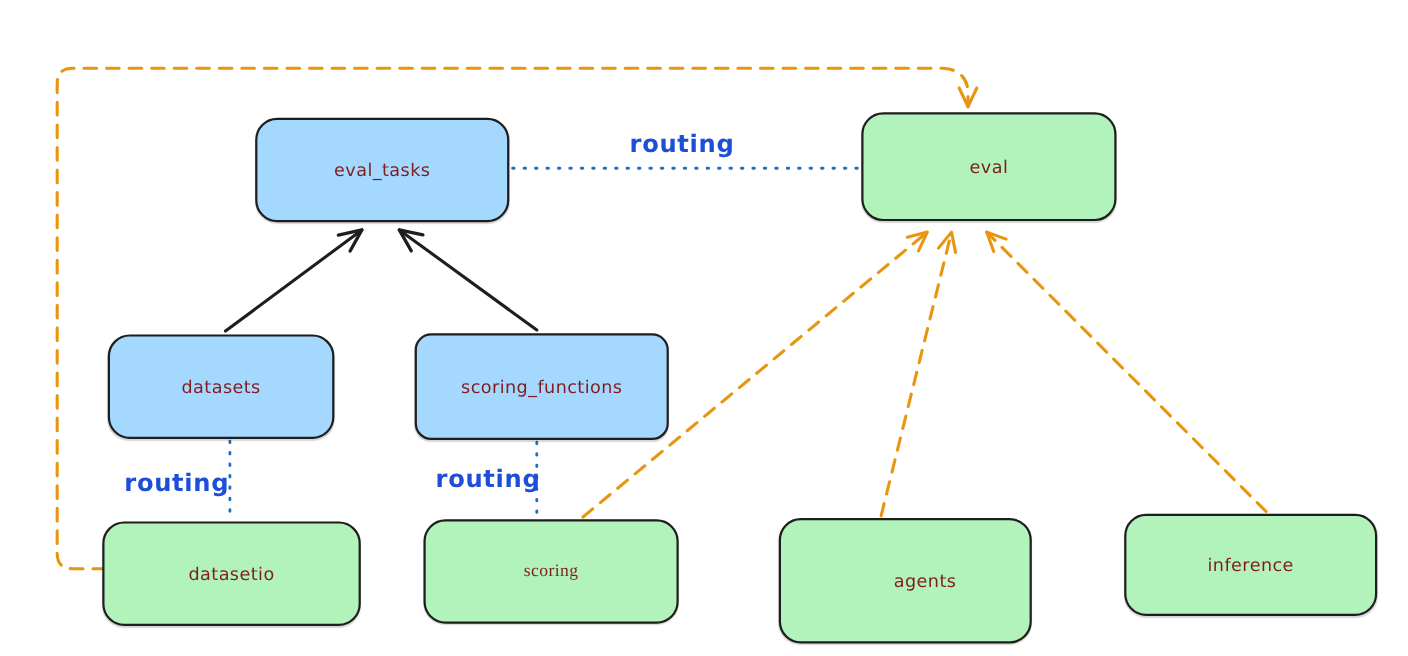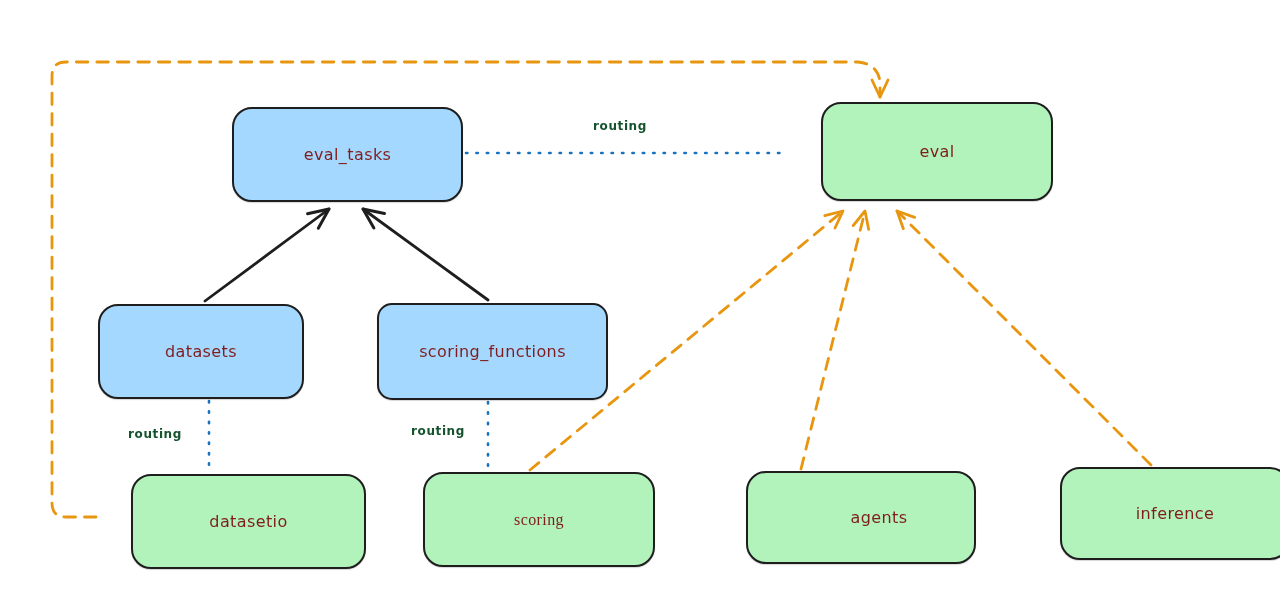--- a/index.html
+++ b/index.html
@@ -27,31 +27,31 @@
     position: absolute;
     box-sizing: border-box;
     border: 2.6px solid #1e1e1e;
     border-radius: 20px;
     display: flex;
     align-items: center;
     justify-content: center;
     box-shadow: 0 1px 1px rgba(30,30,30,0.18);
   }
   .node.blue  { background: #a5d8ff; }
-  .node.green { background: #b2f2bb; margin-left: 38px; }
+  .node.green { background: #b2f2bb; }
   .node-label {
     color: #7f1d1d;
     font-size: 16px;
     letter-spacing: 0.4px;
     white-space: nowrap;
   }
   .edge-label {
     position: absolute;
-    color: #14532d;
-    font-size: 12px;
+    color: #1d4ed8;
+    font-size: 22px;
     font-weight: 600;
     letter-spacing: 0.6px;
     white-space: nowrap;
     text-align: center;
   }
 </style>
 </head>
 <body>
 
 <div class="canvas">
@@ -96,21 +96,21 @@
   </div>
 
   <div class="node green" style="left:93px; top:474px; width:235px; height:95px;">
     <span class="node-label">datasetio</span>
   </div>
 
   <div class="node green" style="left:385px; top:472px; width:232px; height:95px;font-family:Liberation Serif, serif;">
     <span class="node-label">scoring</span>
   </div>
 
-  <div class="node green" style="left:708px; top:471px; width:230px; height:93px;padding-left:36px;">
+  <div class="node green" style="left:708px; top:471px; width:230px; height:114px;padding-left:36px;">
     <span class="node-label">agents</span>
   </div>
 
   <div class="node green" style="left:1022px; top:467px; width:230px; height:93px;">
     <span class="node-label">inference</span>
   </div>
 
   <div class="edge-label" style="left:568px; top:119px; width:104px;">routing</div>
   <div class="edge-label" style="left:113px; top:427px; width:84px;">routing</div>
   <div class="edge-label" style="left:396px; top:424px; width:84px;">routing</div>

